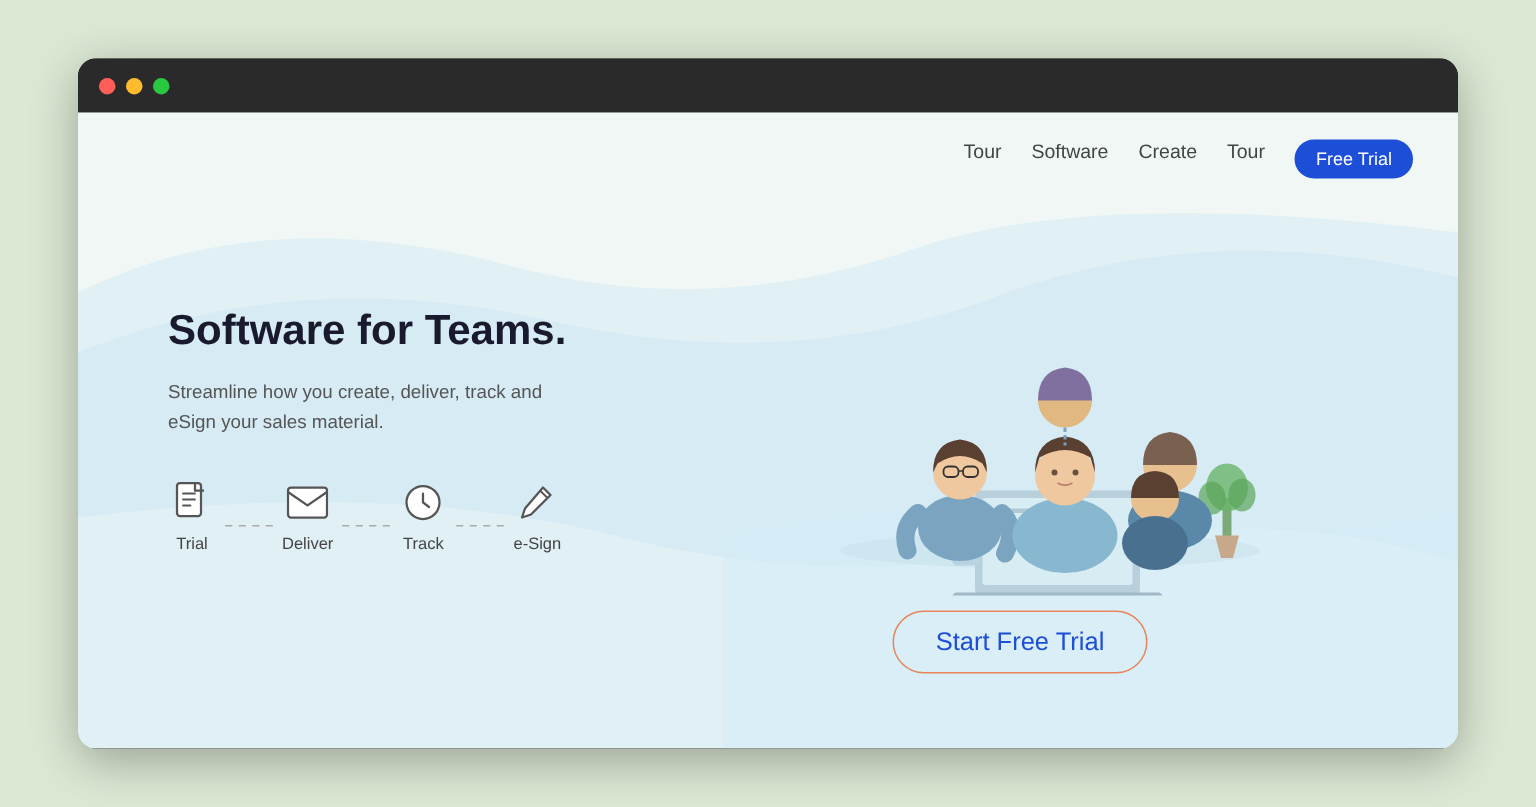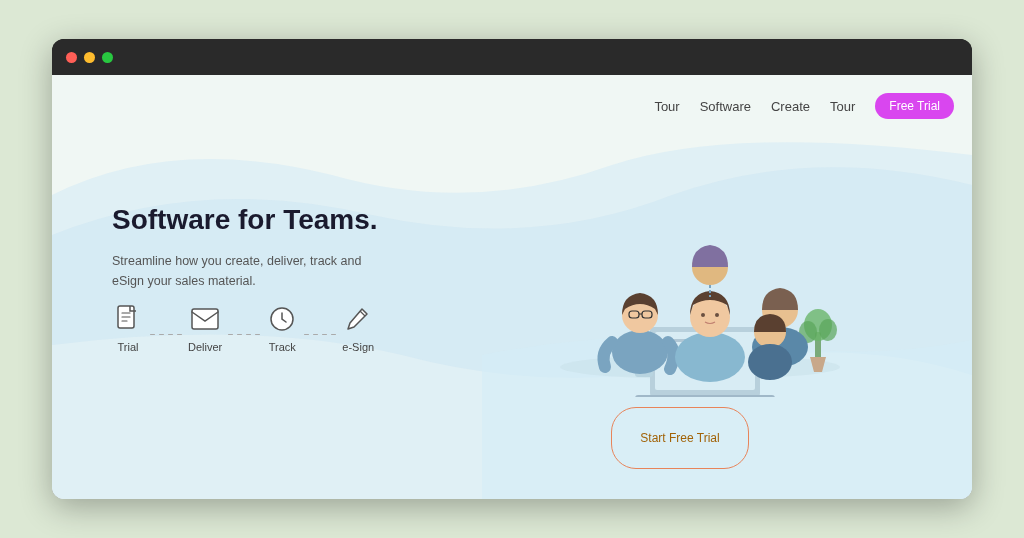--- a/index.html
+++ b/index.html
@@ -57,35 +57,34 @@
       width: 100%;
       height: 100%;
       z-index: 0;
     }
 
     
     .navbar {
       position: relative;
       z-index: 10;
       display: flex;
-      align-items: center;
       justify-content: flex-end;
-      padding: 18px 18px;
+      padding: 18px 30px;
       gap: 20px;
     }
 
     .nav-link {
       color: #444;
       font-size: 13px;
       text-decoration: none;
       cursor: pointer;
     }
 
     .nav-free-trial {
-      background: #d946ef;
+      background: #1d4ed8;
       color: white;
       font-size: 12px;
       padding: 6px 14px;
       border-radius: 20px;
       cursor: pointer;
       border: none;
       font-weight: 500;
     }
 
     
@@ -108,21 +107,21 @@
       font-weight: 800;
       color: #1a1a2e;
       line-height: 1.25;
       margin-bottom: 14px;
     }
 
     .hero-subtitle {
       font-size: 12.5px;
       color: #555;
       line-height: 1.6;
-      margin-bottom: 12px;
+      margin-bottom: 28px;
       max-width: 270px;
     }
 
     
     .steps-row {
       display: flex;
       align-items: flex-end;
       gap: 0;
       margin-bottom: 20px;
     }
@@ -183,23 +182,23 @@
     
     .cta-container {
       display: flex;
       justify-content: center;
       margin-top: 10px;
     }
 
     .cta-button {
       border: 1.5px solid #e8845a;
       background: transparent;
-      color: #a16207;
-      font-size: 12px;
-      padding: 23px 28px;
+      color: #1d4ed8;
+      font-size: 17px;
+      padding: 10px 28px;
       border-radius: 25px;
       cursor: pointer;
     }
 
     
     .illustration-svg {
       width: 100%;
       height: 100%;
     }
   </style>

